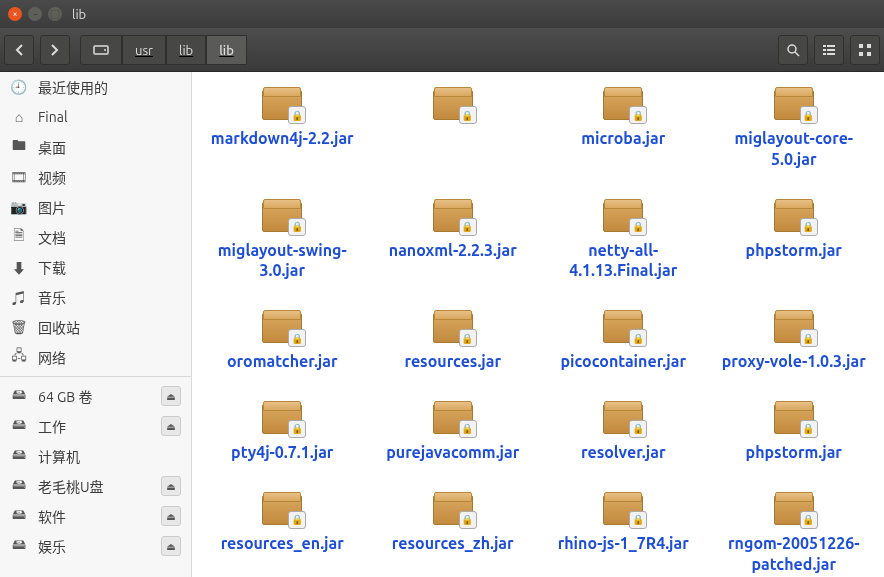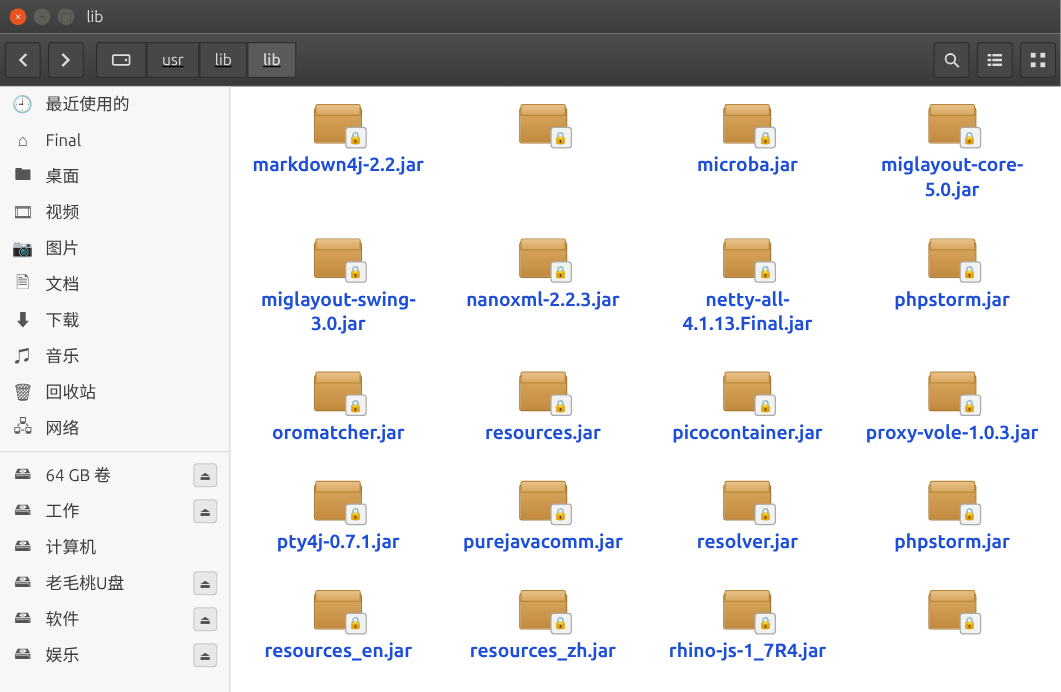--- a/index.html
+++ b/index.html
@@ -299,20 +299,21 @@
             <div class="box"></div>
             <div class="lock-badge">🔒</div>
           </div>
           <div class="file-label">rhino-js-1_7R4.jar</div>
         </div>
         <div class="file">
           <div class="file-icon">
             <div class="box"></div>
             <div class="lock-badge">🔒</div>
           </div>
+          <div class="file-label">rngom-20051226-patched.jar</div>
         </div>
         <div class="file">
           <div class="file-icon">
             <div class="box"></div>
             <div class="lock-badge">🔒</div>
           </div>
         </div>
         <div class="file">
           <div class="file-icon">
             <div class="box"></div>

